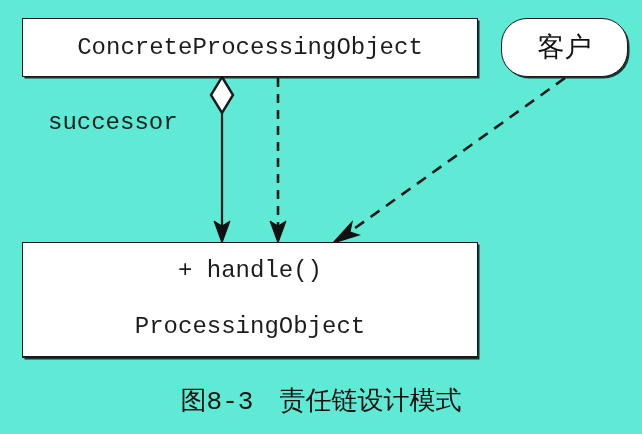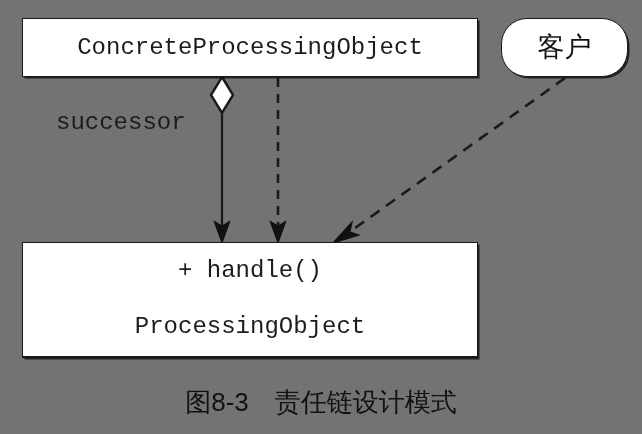--- a/index.html
+++ b/index.html
@@ -4,21 +4,21 @@
 <style>
   html, body {
     margin: 0;
     padding: 0;
     background: #ffffff;
   }
   #canvas {
     position: relative;
     width: 642px;
     height: 434px;
-    background: #737373;
+    background: #5eead4;
     overflow: hidden;
     font-family: "Liberation Serif", "DejaVu Serif", serif;
   }
 
   
   .uml-box {
     position: absolute;
     background: #ffffff;
     border: 1.6px solid #1a1a1a;
     box-sizing: border-box;
@@ -86,37 +86,37 @@
     left: 0;
     top: 0;
     width: 642px;
     height: 434px;
     pointer-events: none;
   }
 
   
   #label-successor {
     position: absolute;
-    left: 56px;
+    left: 48px;
     top: 111px;
     font-family: "Liberation Mono", "DejaVu Sans Mono", monospace;
     font-size: 24px;
     line-height: 1;
     color: #1c1c1c;
     white-space: pre;
   }
 
   
   #figure-caption {
     position: absolute;
     left: 0;
     top: 388px;
     width: 642px;
     text-align: center;
-    font-family: Liberation Sans, sans-serif;
+    font-family: Liberation Mono, monospace;
     font-size: 26px;
     line-height: 1.1;
     color: #111111;
     white-space: pre;
   }
 </style>
 </head>
 <body>
 
 <div id="canvas">

